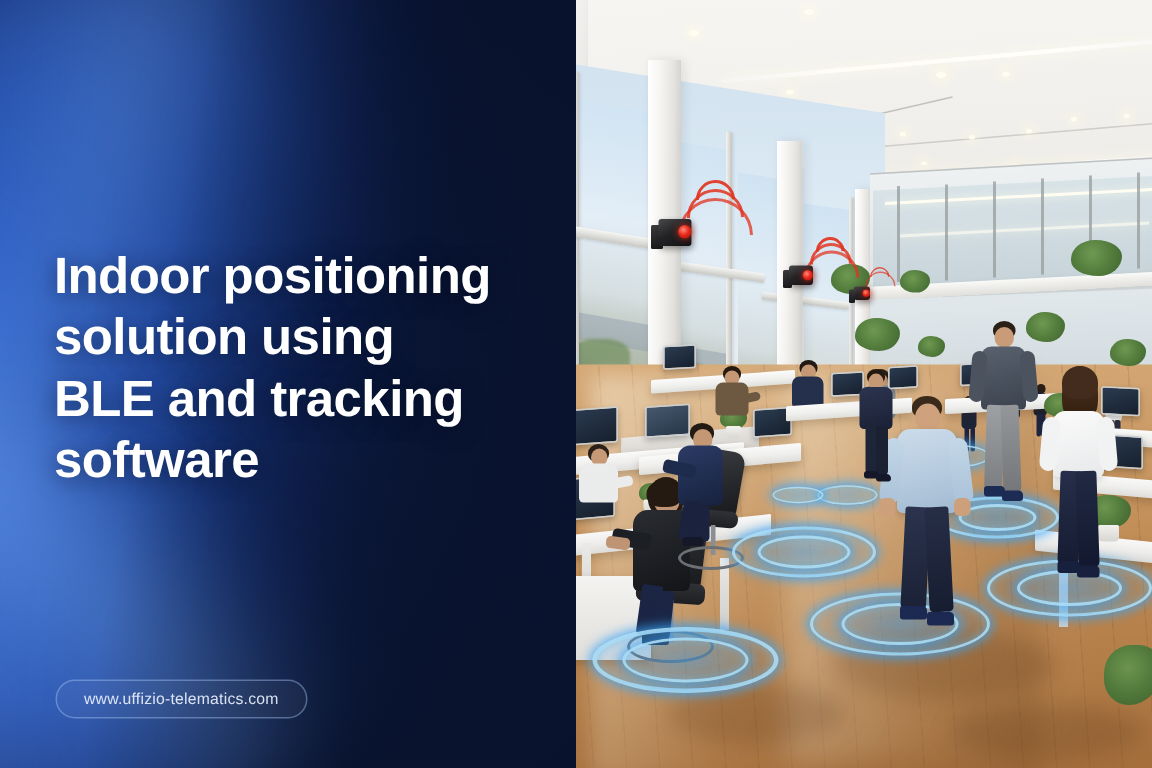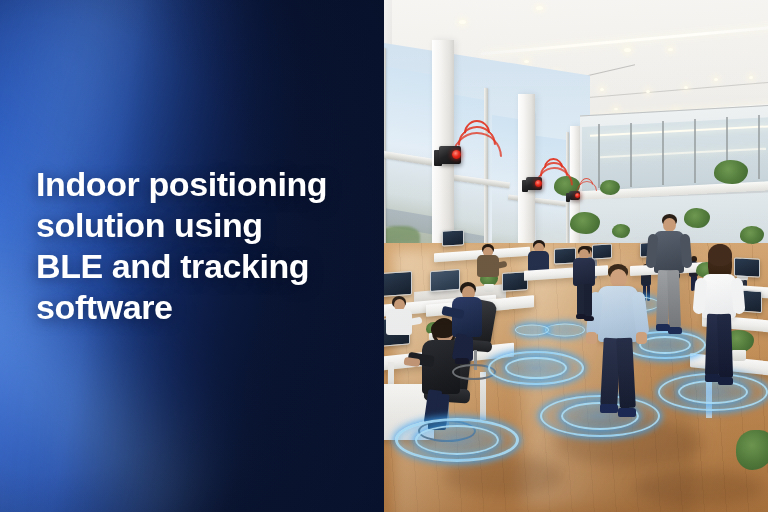--- a/index.html
+++ b/index.html
@@ -449,20 +449,21 @@
     <div class="lp-streak-b"></div>
     <div class="lp-streak-c"></div>
     <div class="lp-darkright"></div>
     <div class="lp-vignette"></div>
 
     <h1 class="headline">Indoor positioning
 solution using
 BLE and tracking
 software</h1>
 
+    <div class="url-pill">www.uffizio-telematics.com</div>
   </div>
 
   <div class="right-panel">
 
     <div class="ceiling">
       <div class="ceil-plane"></div>
       <div class="ceil-edge"></div>
       <div class="ceil-edge2"></div>
       <div class="ceil-slot s1"></div>
       <div class="ceil-slot s2"></div>

